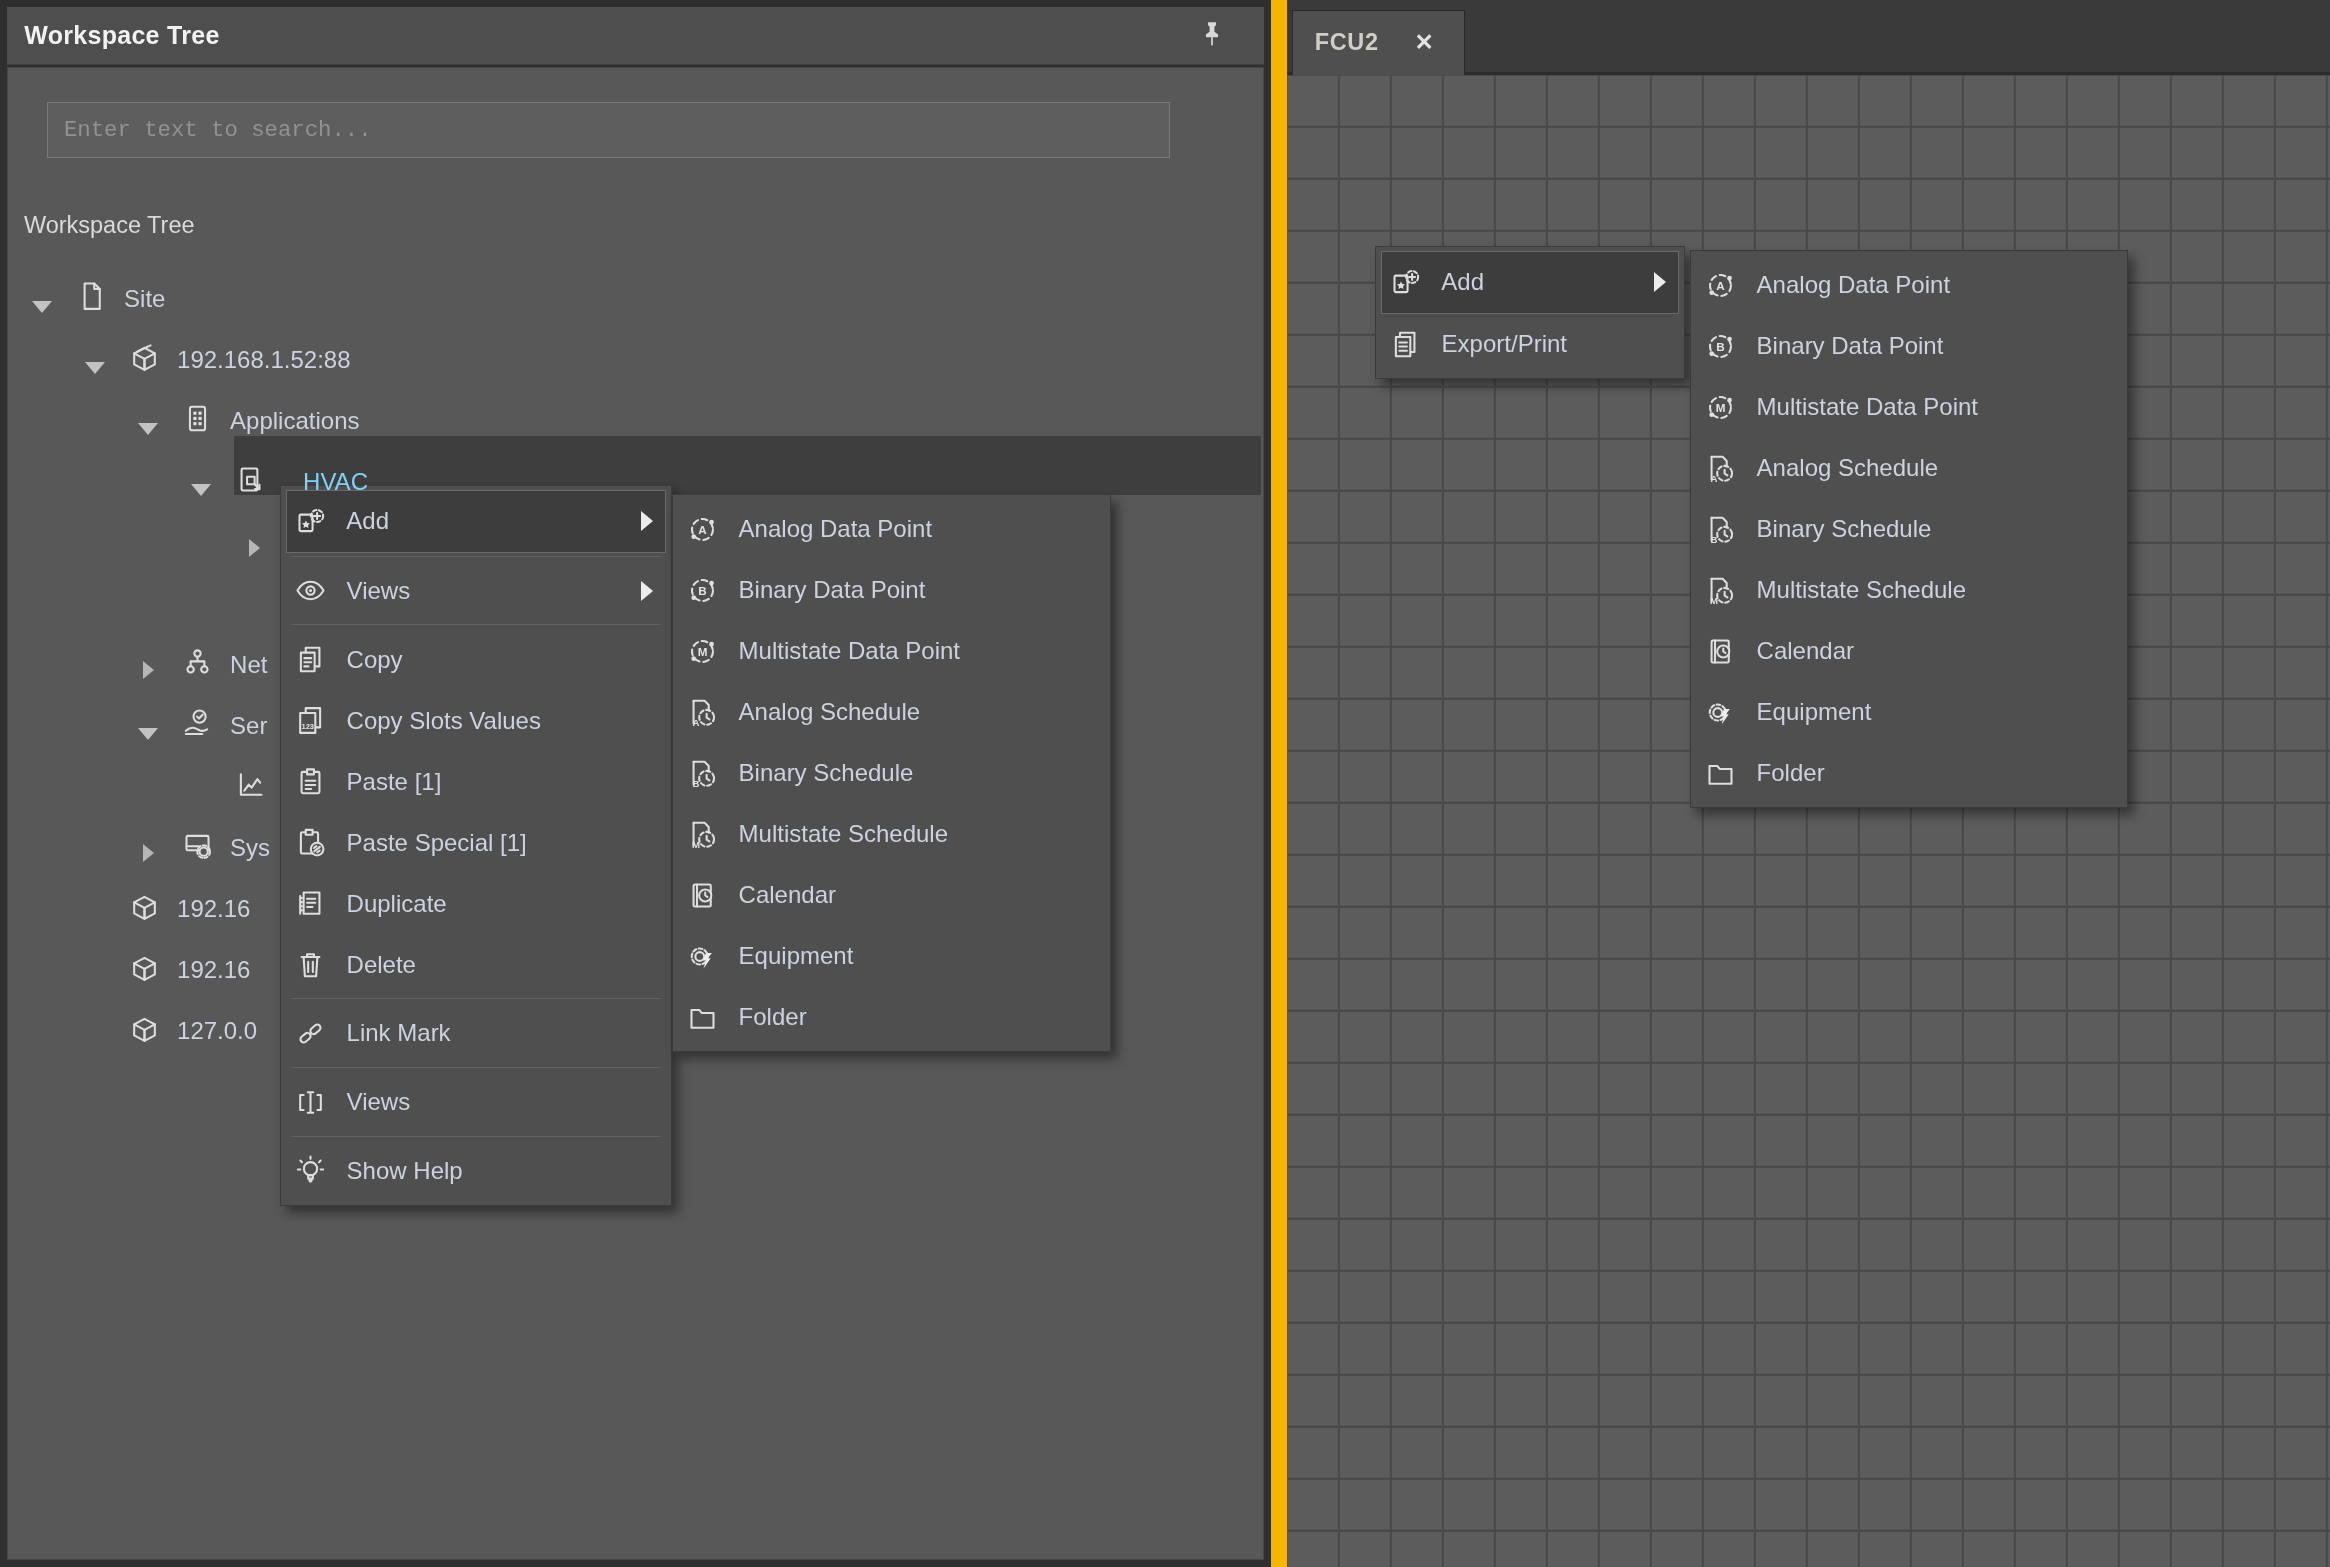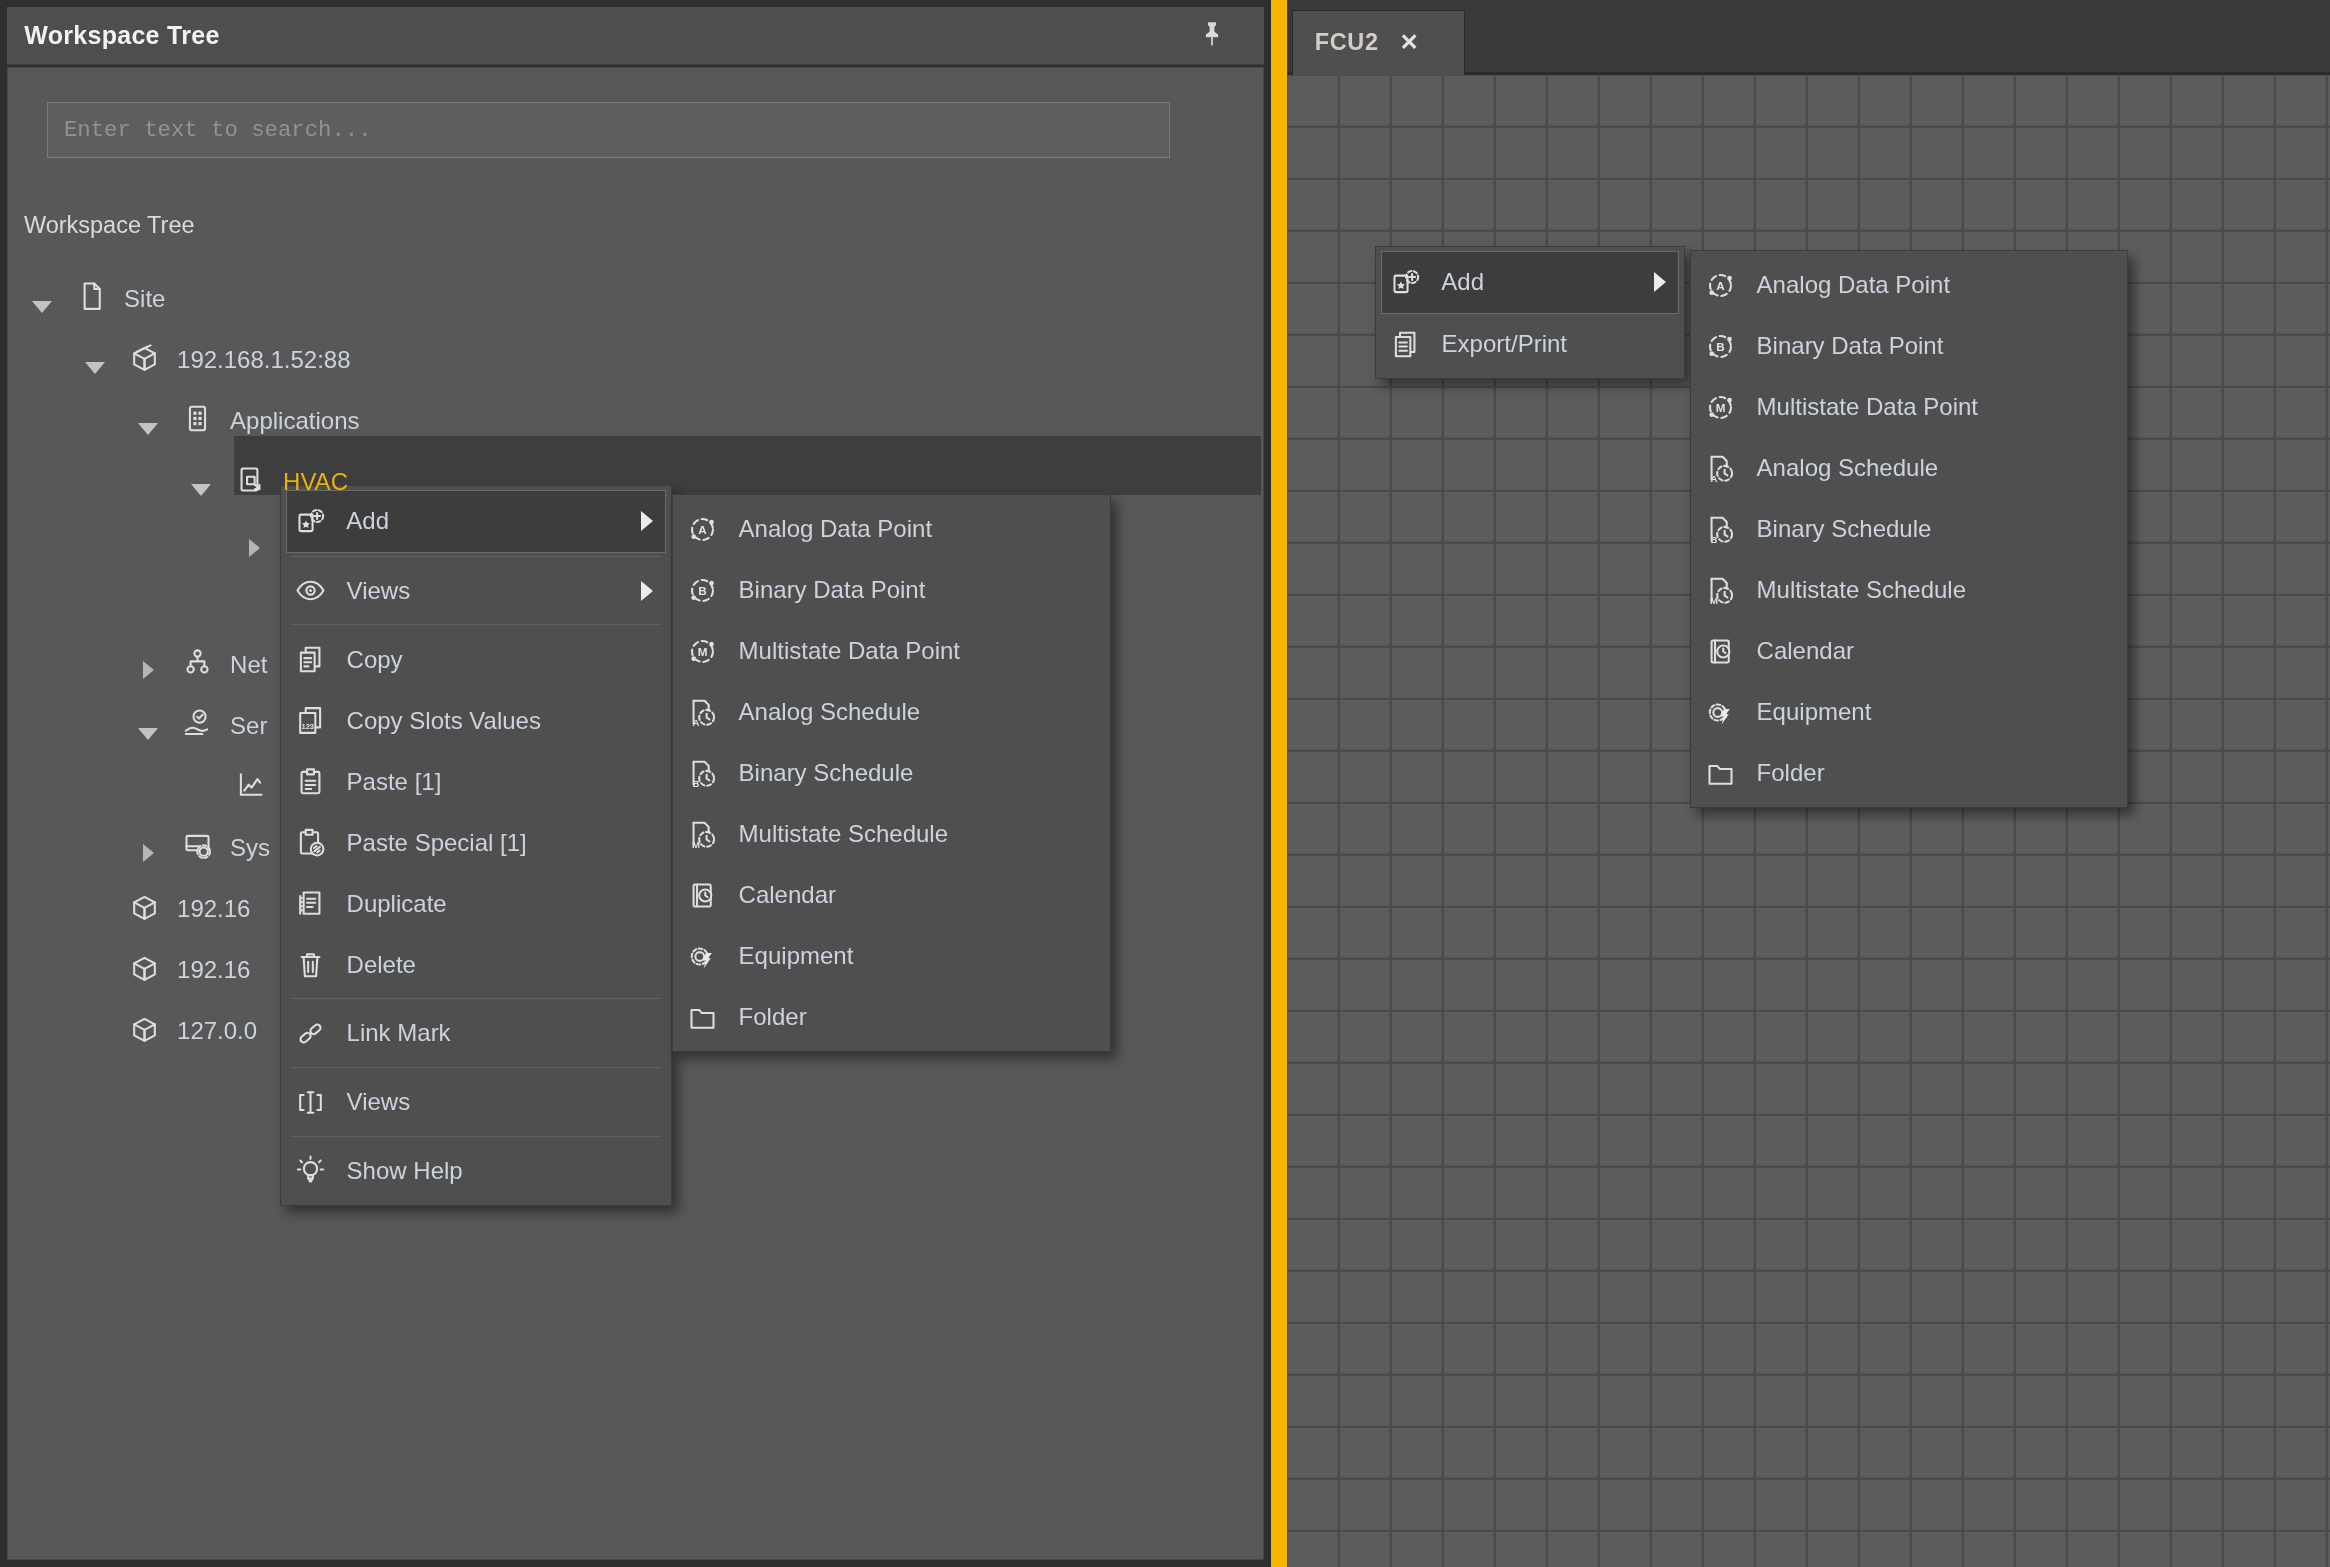--- a/index.html
+++ b/index.html
@@ -24,29 +24,29 @@
   #tree{position:absolute;left:1.2px;top:184px;width:1252px;}
   .trow{position:relative;height:61px;display:flex;align-items:flex-end;font-size:24px;
         padding-left:calc(18px + var(--lv)*53px);}
   .exp{width:30px;margin-right:18px;display:flex;justify-content:center;align-items:center;flex:none;z-index:1;}
   .exp.down::before{content:"";border-left:10.3px solid transparent;border-right:10.3px solid transparent;border-top:12.7px solid #c3c3c3;}
   .exp.right::before{content:"";border-top:9px solid transparent;border-bottom:9px solid transparent;border-left:11.5px solid #b6b6b6;}
   .tic{width:33px;height:33px;margin-right:15.7px;flex:none;z-index:1;}
   .tlbl{white-space:nowrap;z-index:1;}
   .trow.sel::before{content:"";position:absolute;top:1.2px;bottom:1.2px;right:0;
         left:calc(18px + var(--lv)*53px + 48px);background:#3e3e3e;}
-  .trow.sel .tlbl{color:#eab308;}
+  .trow.sel .tlbl{color:#7dd3fc;margin-left:20px;}
 
   
   #divider{position:absolute;left:1271px;top:0;width:15.7px;height:1567px;background:#f7b500;}
   #tabstrip{position:absolute;left:1287px;top:0;width:1043px;height:75px;background:#3a3a3a;
             border-bottom:3px solid #2c2c2c;box-sizing:border-box;}
   #tab{position:absolute;left:4.8px;top:9.7px;height:65px;width:173px;background:#4f4f4f;
        border:1.8px solid #2a2a2a;border-bottom:none;box-sizing:border-box;
-       display:flex;align-items:center;gap:21px;padding:0 22px;}
+       display:flex;align-items:center;gap:36px;padding:0 22px;}
   #tab-label{font-size:23.5px;font-weight:bold;color:#d2cec5;letter-spacing:0.6px;}
   #tab-close{font-size:23px;font-weight:bold;color:#e2e2e2;line-height:1;}
   #canvas{position:absolute;left:1287px;top:75px;width:1043px;height:1492px;background-color:#5c5c5c;
           background-image:linear-gradient(to right,#484848 1.8px,transparent 1.8px),
                            linear-gradient(to bottom,#484848 1.8px,transparent 1.8px);
           background-size:52px 52px;background-position:-1.2px -1.2px;}
 
   
   .menu{position:absolute;background:#4f4f4f;border:1.2px solid #3b3b3b;box-sizing:border-box;
         padding:3.6px 0;box-shadow:6px 7.2px 11px rgba(0,0,0,.45);}

